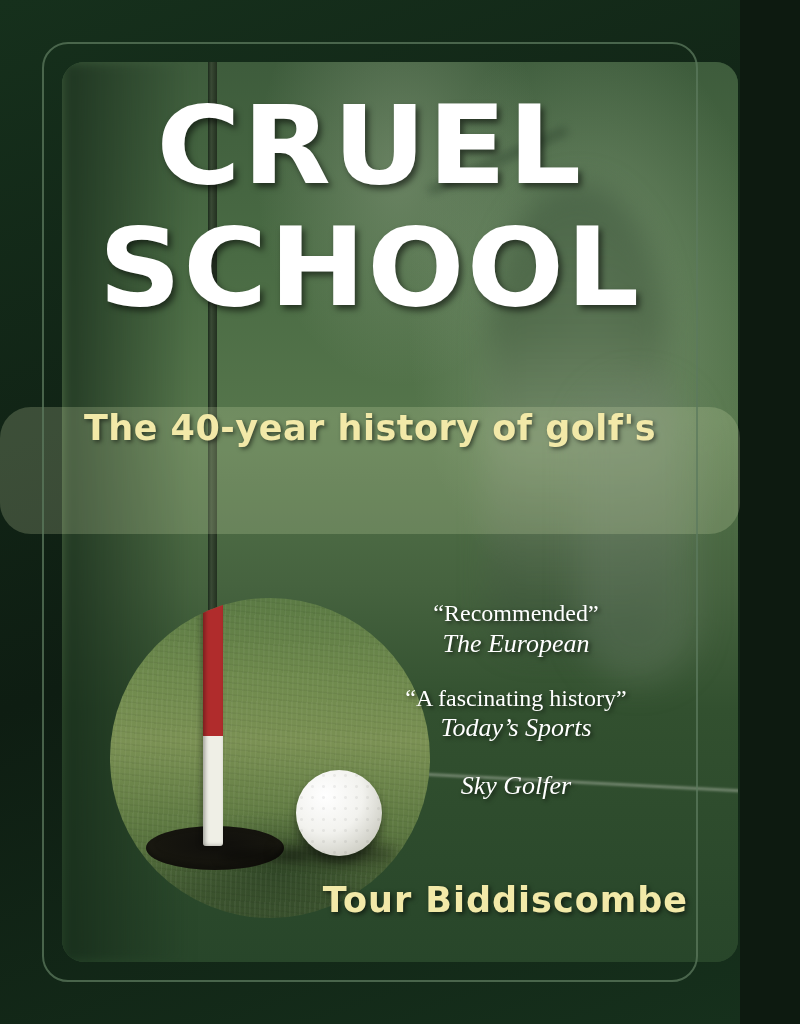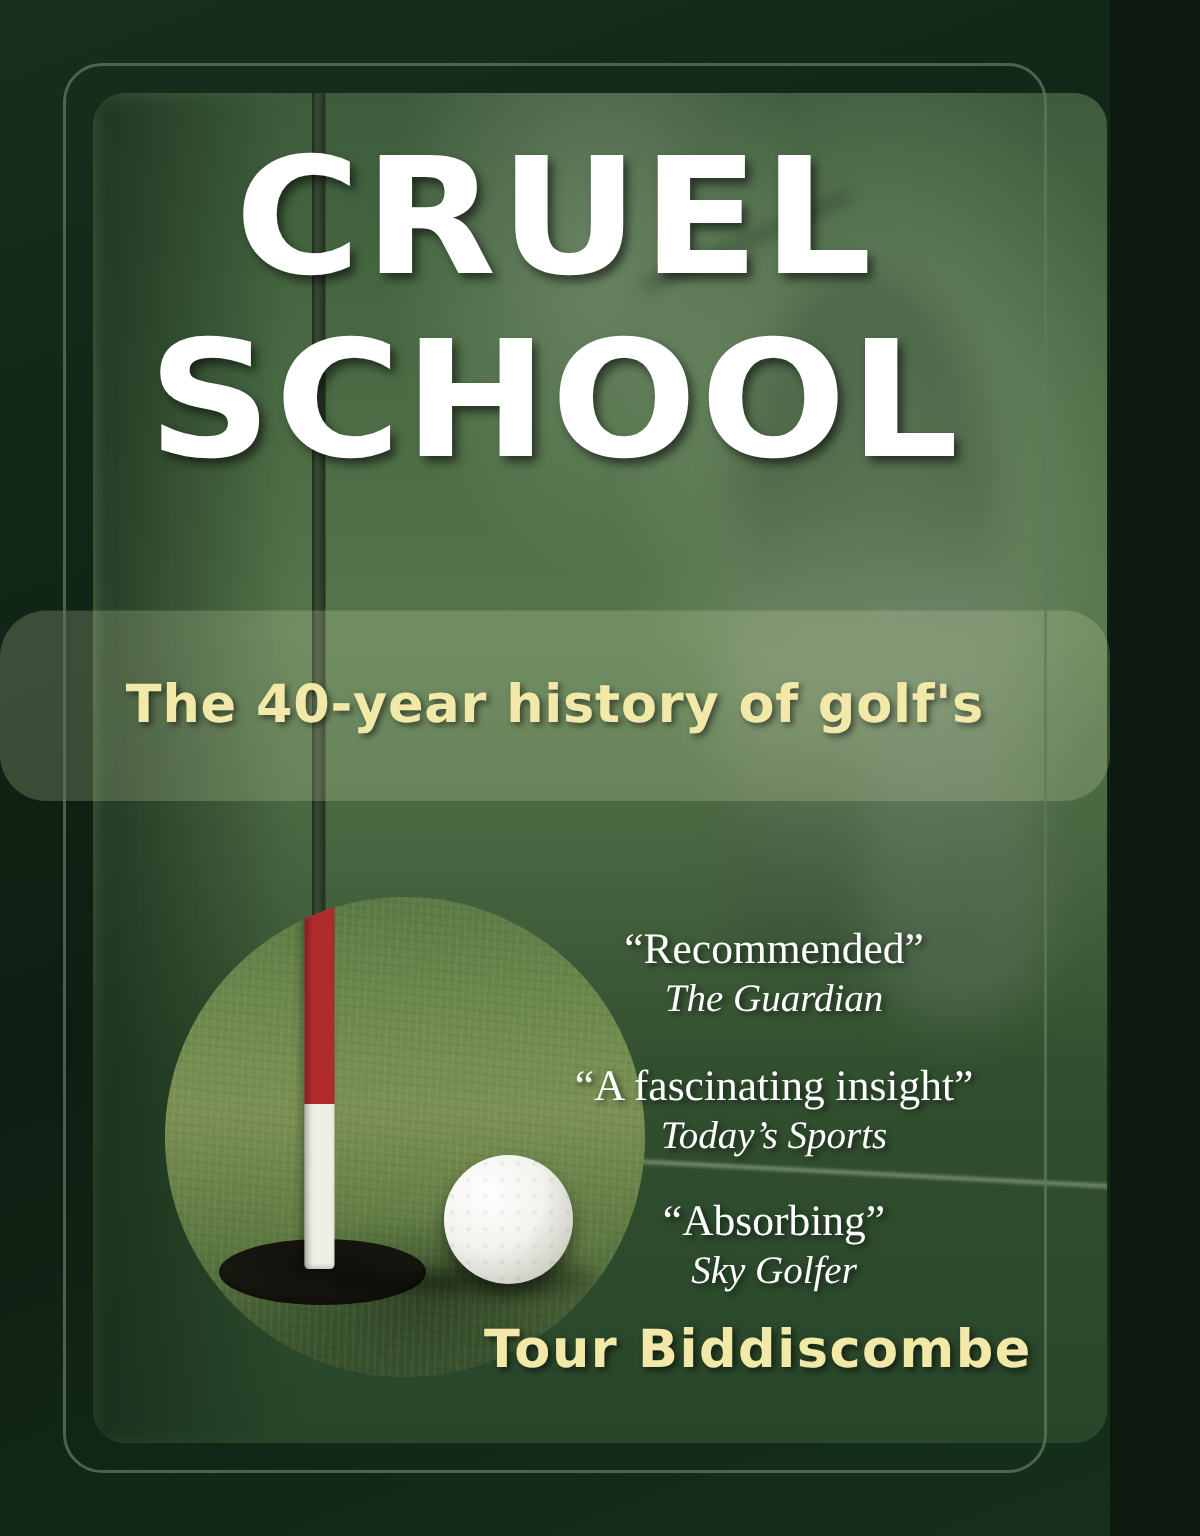--- a/index.html
+++ b/index.html
@@ -257,21 +257,21 @@
   .sub-band {
     position: absolute;
     left: 0; right: 0;
     top: 407px;
     height: 127px;
     background: rgba(214,228,178,0.22);
     z-index: 5;
     display: flex;
     flex-direction: column;
     align-items: center;
-    justify-content: center;
+    justify-content: space-between;
     border-radius: 31px;
   }
   .sub-line {
     font-family: "DejaVu Sans", sans-serif;
     font-weight: bold;
     font-size: 35px;
     color: #f2e9a8;
     letter-spacing: 0.5px;
     line-height: 1.22;
     text-shadow: 2px 2px 4px rgba(0,0,0,0.5);
@@ -283,25 +283,24 @@
     position: absolute;
     right: 64px;
     top: 600px;
     width: 320px;
     text-align: center;
     z-index: 5;
   }
   .blurb { margin-bottom: 26px; }
   .blurb-quote {
     font-family: "Liberation Serif", serif;
-    font-size: 29px;
+    font-size: 24px;
     color: #ffffff;
     line-height: 1.15;
     text-shadow: 2px 2px 4px rgba(0,0,0,0.6);
-    margin-top: 17px;
   }
   .blurb-source {
     font-family: "Liberation Serif", serif;
     font-style: italic;
     font-size: 26px;
     color: #ffffff;
     line-height: 1.2;
     text-shadow: 2px 2px 4px rgba(0,0,0,0.6);
   }
 
@@ -349,28 +348,27 @@
     <div class="title-line title-2">SCHOOL</div>
   </div>
 
   <div class="sub-band">
     <div class="sub-line">The 40-year history of golf's</div>
   </div>
 
   <div class="blurbs">
     <div class="blurb">
       <div class="blurb-quote">“Recommended”</div>
-      <div class="blurb-source">The Guardian</div>
+      <div class="blurb-source">The European</div>
     </div>
     <div class="blurb">
-      <div class="blurb-quote">“A fascinating insight”</div>
+      <div class="blurb-quote">“A fascinating history”</div>
       <div class="blurb-source">Today’s Sports</div>
     </div>
     <div class="blurb">
-      <div class="blurb-quote">“Absorbing”</div>
       <div class="blurb-source">Sky Golfer</div>
     </div>
   </div>
 
   <div class="author">Tour Biddiscombe</div>
 
   <div class="frame-line"></div>
 </div>
 
 </body></html>

